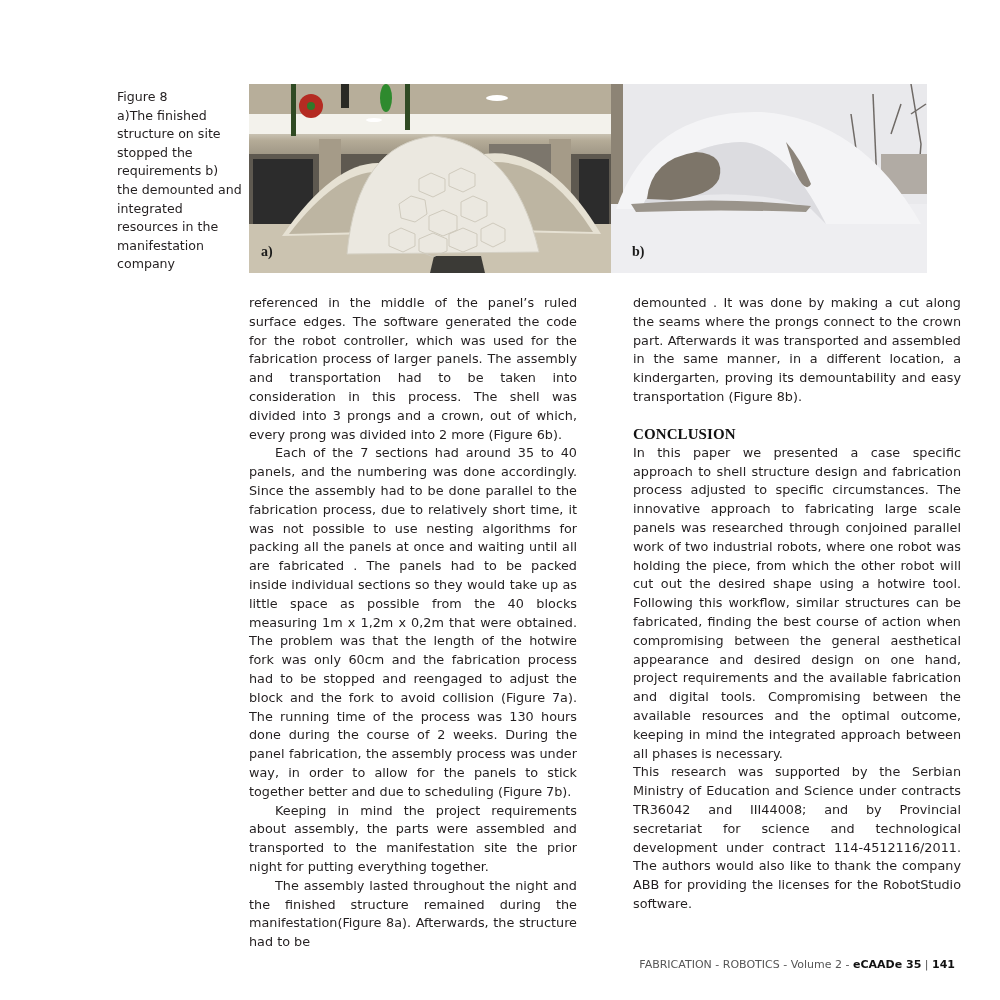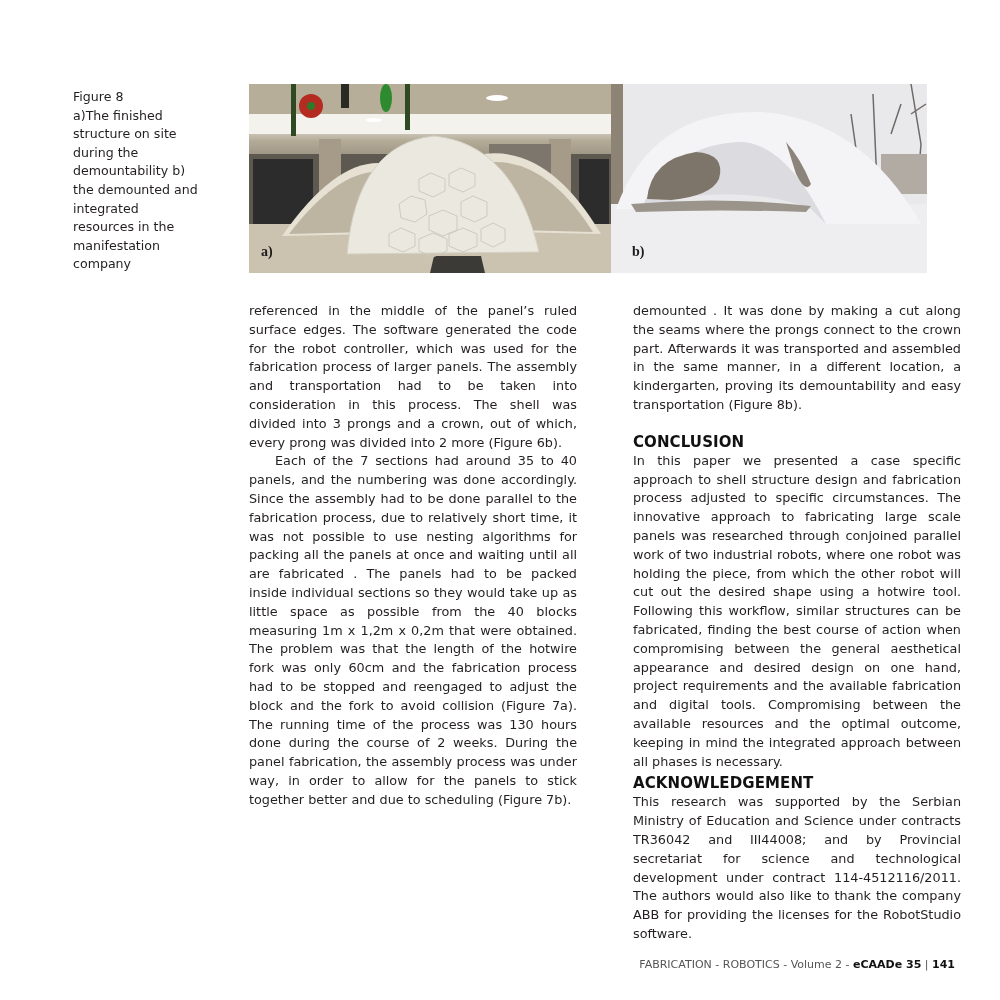--- a/index.html
+++ b/index.html
@@ -17,21 +17,21 @@
     }
     .caption {
       position: absolute;
       left: 73px;
       top: 88px;
       width: 140px;
       font-size: 12.6px;
       line-height: 18.6px;
       color: #231f20;
     }
-    .caption div { white-space: nowrap; }
+    .caption div { white-space: nowrap; margin-left: 44px; }
 
     .figure {
       position: absolute;
       top: 84px;
       height: 189px;
       overflow: hidden;
     }
     .fig-a {
       left: 249px;
       width: 362px;
@@ -48,41 +48,42 @@
       font-family: "Liberation Serif", serif;
       font-weight: bold;
       font-size: 14px;
       color: #1a1a1a;
     }
     .fig-a .fig-label { left: 12px; top: 160px; }
     .fig-b .fig-label { left: 21px; top: 160px; }
 
     .col {
       position: absolute;
-      top: 302px;
+      top: 294px;
       width: 328px;
       font-size: 12.8px;
       line-height: 18.8px;
       color: #231f20;
       text-align: justify;
       hyphens: manual;
     }
     .col-left { left: 249px; }
     .col-right { left: 601px; margin-left: 32px; }
     .col p {
       margin: 0;
     }
     .indent { text-indent: 26px; }
     .section-heading {
       font-weight: bold;
       font-size: 15px;
       line-height: 19px;
       margin: 0;
       color: #111111;
       letter-spacing: 0.1px;
+      font-family: Liberation Serif, serif;
     }
     .gap-before-conclusion { height: 18px; }
 
     .footer {
       position: absolute;
       left: 612px;
       top: 951px;
       width: 343px;
       text-align: right;
       font-size: 11px;
@@ -93,22 +94,22 @@
     .footer .venue { font-weight: bold; color: #111111; }
     .footer .pageno { font-weight: bold; color: #111111; }
   </style>
 </head>
 <body>
 
 <div class="caption">
   <div>Figure 8</div>
   <div>a)The finished</div>
   <div>structure on site</div>
-  <div>during the</div>
-  <div>demountability b)</div>
+  <div>stopped the</div>
+  <div>requirements b)</div>
   <div>the demounted and</div>
   <div>integrated</div>
   <div>resources in the</div>
   <div>manifestation</div>
   <div>company</div>
 </div>
 
 <div class="figure fig-a">
   <svg class="fig-svg" width="362" height="189" viewBox="0 0 362 189">
 
@@ -180,26 +181,27 @@
     <path d="M 175,58 Q 190,75 200,100 Q 195,110 185,90 Z" fill="#8c847a"></path>
 
     <path d="M 20,120 Q 110,112 200,122 L 195,128 Q 110,125 25,128 Z" fill="#9a948b"></path>
   </svg>
   <span class="fig-label">b)</span>
 </div>
 
 <div class="col col-left">
   <p>referenced in the middle of the panel’s ruled surface edges. The software generated the code for the robot controller, which was used for the fabrication process of larger panels.  The assembly and transportation had to be taken into consideration in this process. The shell was divided into 3 prongs and a crown, out of which, every prong was divided into 2 more (Fig­ure 6b).</p>
   <p class="indent">Each of the 7 sections had around 35 to 40 pan­els, and the numbering was done accordingly. Since the assembly had to be done parallel to the fabrica­tion process, due to relatively short time, it was not possible to use nesting algorithms for packing all the panels at once and waiting until all are fabricated . The panels had to be packed inside individual sec­tions so they would take up as little space as possible from the 40 blocks measuring 1m x 1,2m x 0,2m that were obtained.  The problem was that the length of the hotwire fork was only 60cm and the fabrication process had to be stopped and reengaged to adjust the block and the fork to avoid collision (Figure 7a). The running time of the process was 130 hours done during the course of 2 weeks. During the panel fabri­cation, the assembly process was under way, in order to allow for the panels to stick together better and due to scheduling (Figure 7b).</p>
+  <p class="indent">Keeping in mind the project requirements about assembly, the parts were assembled and transported to the manifestation site the prior night for putting everything together.</p>
+  <p class="indent">The assembly lasted throughout the night and the finished structure remained during the manifes­tation(Figure 8a).  Afterwards, the structure had to be</p>
 </div>
 
 <div class="col col-right">
   <p>demounted .  It was done by making a cut along the seams where the prongs connect to the crown part. Afterwards it was transported and assembled in the same manner, in a different location, a kindergarten, proving its demountability and easy transportation (Figure 8b).</p>
   <div class="gap-before-conclusion"></div>
   <h2 class="section-heading">CONCLUSION</h2>
   <p>In this paper we presented a case specific approach to shell structure design and fabrication process ad­justed to specific circumstances.   The innovative approach to fabricating large scale panels was re­searched through conjoined parallel work of two in­dustrial robots, where one robot was holding the piece, from which the other robot will cut out the de­sired shape using a hotwire tool. Following this work­flow, similar structures can be fabricated, finding the best course of action when compromising between the general aesthetical appearance and desired de­sign on one hand, project requirements and the avail­able fabrication and digital tools. Compromising be­tween the available resources and the optimal out­come, keeping in mind the integrated approach be­tween all phases is necessary.</p>
-  <h2 class="section-heading" style="margin-top:3px;">ACKNOWLEDGEMENT</h2>
   <p>This research was supported by the Serbian Ministry of Education and Science under contracts TR36042 and III44008; and by Provincial secretariat for science and technological development under contract 114-4512116/2011. The authors would also like to thank the company ABB for providing the licenses for the RobotStudio software.</p>
 </div>
 
 <div class="footer">
   <span>FABRICATION - ROBOTICS - Volume 2 - </span><span class="venue">eCAADe 35</span><span> | </span><span class="pageno">141</span>
 </div>
 
 </body></html>

